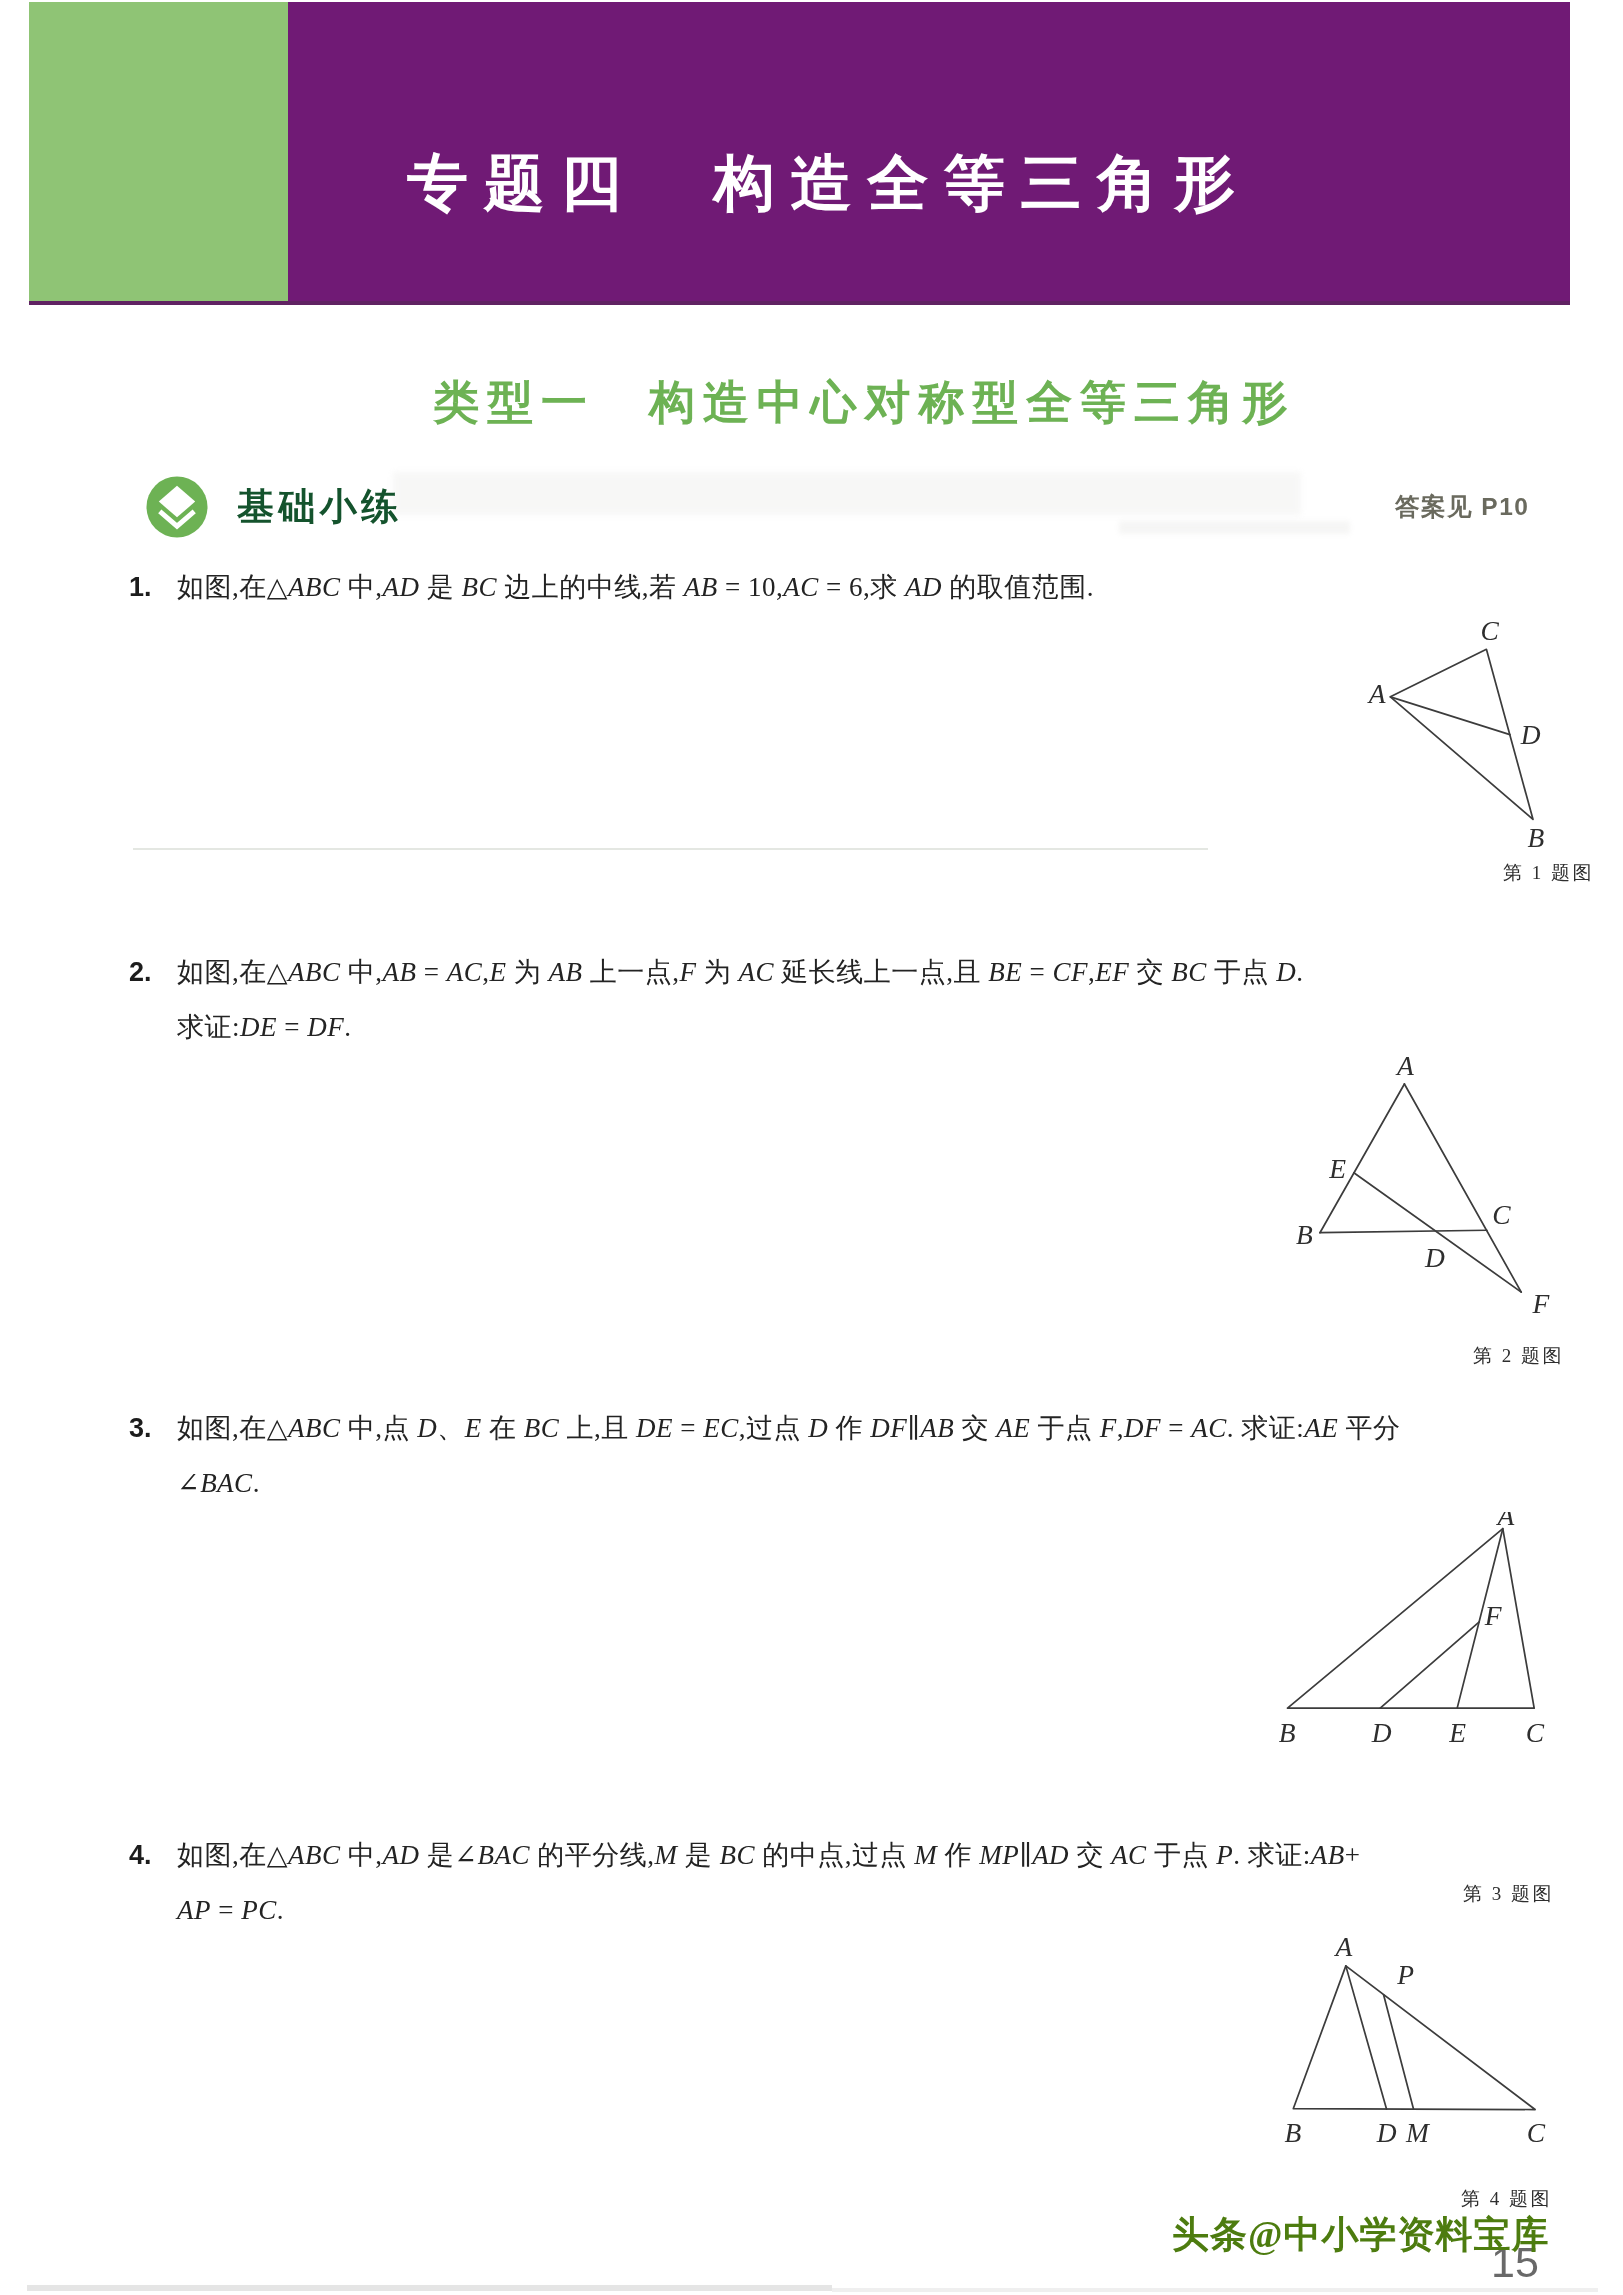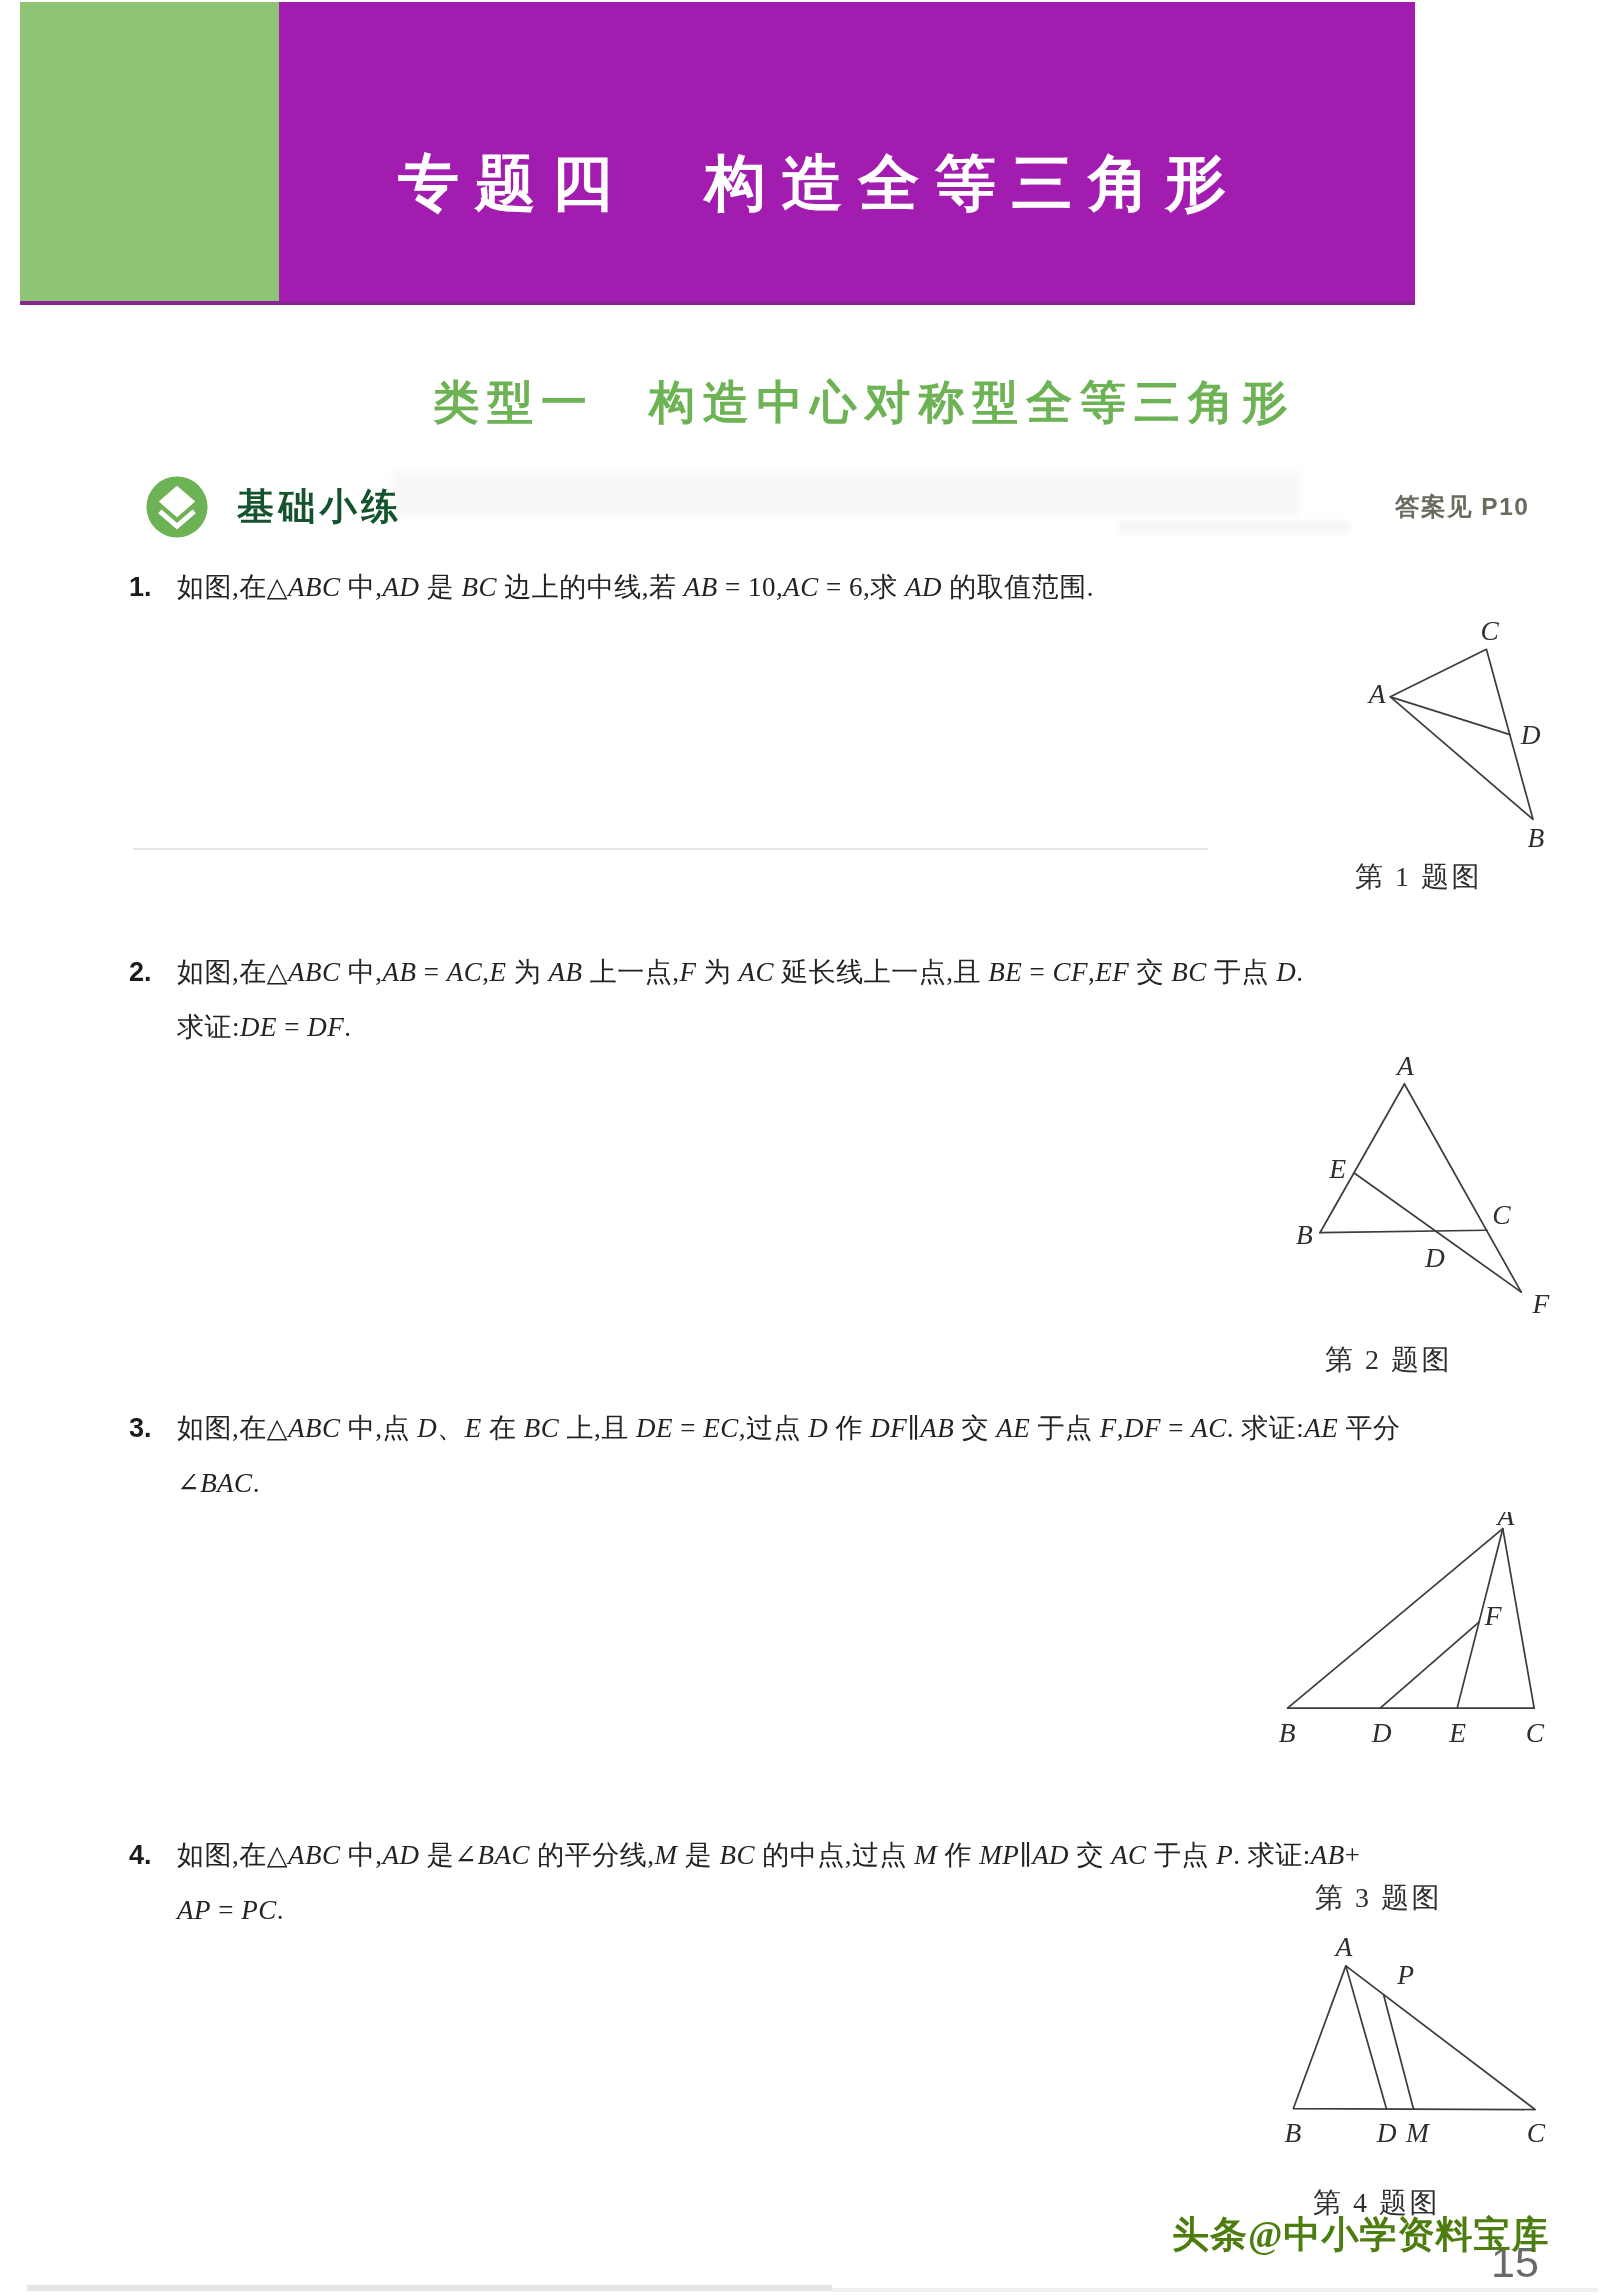--- a/index.html
+++ b/index.html
@@ -1,20 +1,20 @@
 <!DOCTYPE html>
 <html style="font-size:7.9px"><head>
 <meta charset="utf-8">
 <style>
   html,body{margin:0;padding:0;background:#9a9a9a;}
   .page{position:relative;width:1623px;height:2295px;background:#ffffff;overflow:hidden;
         font-family:"Liberation Serif","DejaVu Serif",serif;color:#232323;}
 
   
-  .banner{position:absolute;left:20px;top:2px;width:1395px;height:303px;background:#a21caf;
+  .banner{position:absolute;left:29px;top:2px;width:1541px;height:303px;background:#701a75;
           border-bottom:4.9px solid rgba(25,70,15,0.18);box-sizing:border-box;}
   .banner-light{position:absolute;left:0;top:0;width:259px;height:100%;background:#8fc475;}
   .banner-title{position:absolute;left:378px;top:151px;font-family:"Liberation Sans","DejaVu Sans",sans-serif;
           font-weight:bold;font-size:61px;line-height:1;color:#ffffff;letter-spacing:15.7px;white-space:nowrap;}
 
   
   .subtitle{position:absolute;left:0;top:379px;width:100%;box-sizing:border-box;padding-left:106px;
           text-align:center;font-family:"Liberation Sans","DejaVu Sans",sans-serif;font-weight:bold;
           font-size:46px;line-height:1;color:#6db254;letter-spacing:7.9px;white-space:nowrap;}
 
@@ -37,21 +37,21 @@
   .pnum{position:absolute;left:-48px;top:0;font-family:"Liberation Sans","DejaVu Sans",sans-serif;
         font-weight:bold;font-size:27px;line-height:55px;color:#1c1c1c;}
   .pline{white-space:nowrap;letter-spacing:0.5px;}
   .mi{font-style:italic;font-family:"Liberation Serif","DejaVu Serif",serif;}
 
   
   .fig{position:absolute;}
   .fig svg{display:block;}
   .fig-line{stroke:#3c3c3c;stroke-width:3.5;fill:none;stroke-linecap:round;stroke-linejoin:round;}
   .vlabel{font-family:"Liberation Serif","DejaVu Serif",serif;font-style:italic;font-size:56px;fill:#2e2e2e;}
-  .caption{position:absolute;width:196px;text-align:left;font-size:28px;line-height:1;color:#2e2e2e;letter-spacing:2.5px;white-space:nowrap;}
+  .caption{position:absolute;width:196px;text-align:right;font-size:19px;line-height:1;color:#2e2e2e;letter-spacing:2.5px;white-space:nowrap;margin-left:43px;}
 
   
   .page-number{position:absolute;left:1491px;top:2241px;font-size:43px;line-height:1;color:#4f4f4f;
         font-family:"Liberation Sans","DejaVu Sans",sans-serif;font-weight:normal;opacity:0.85;}
   .watermark{position:absolute;left:1172px;top:2216px;font-family:Liberation Serif, serif;
         font-weight:bold;font-size:37px;line-height:1;color:#4d7c0f;letter-spacing:1px;white-space:nowrap;}
 </style>
 </head>
 <body>
 

